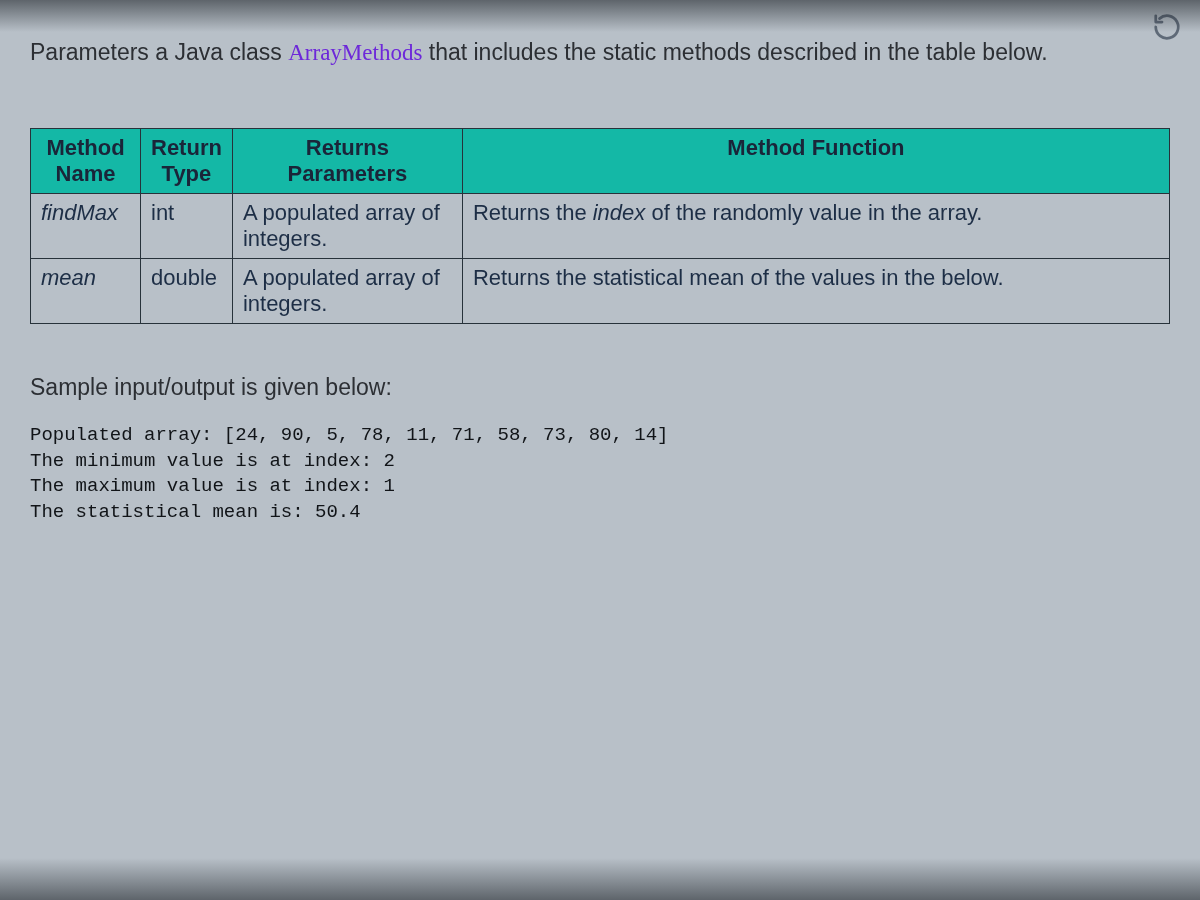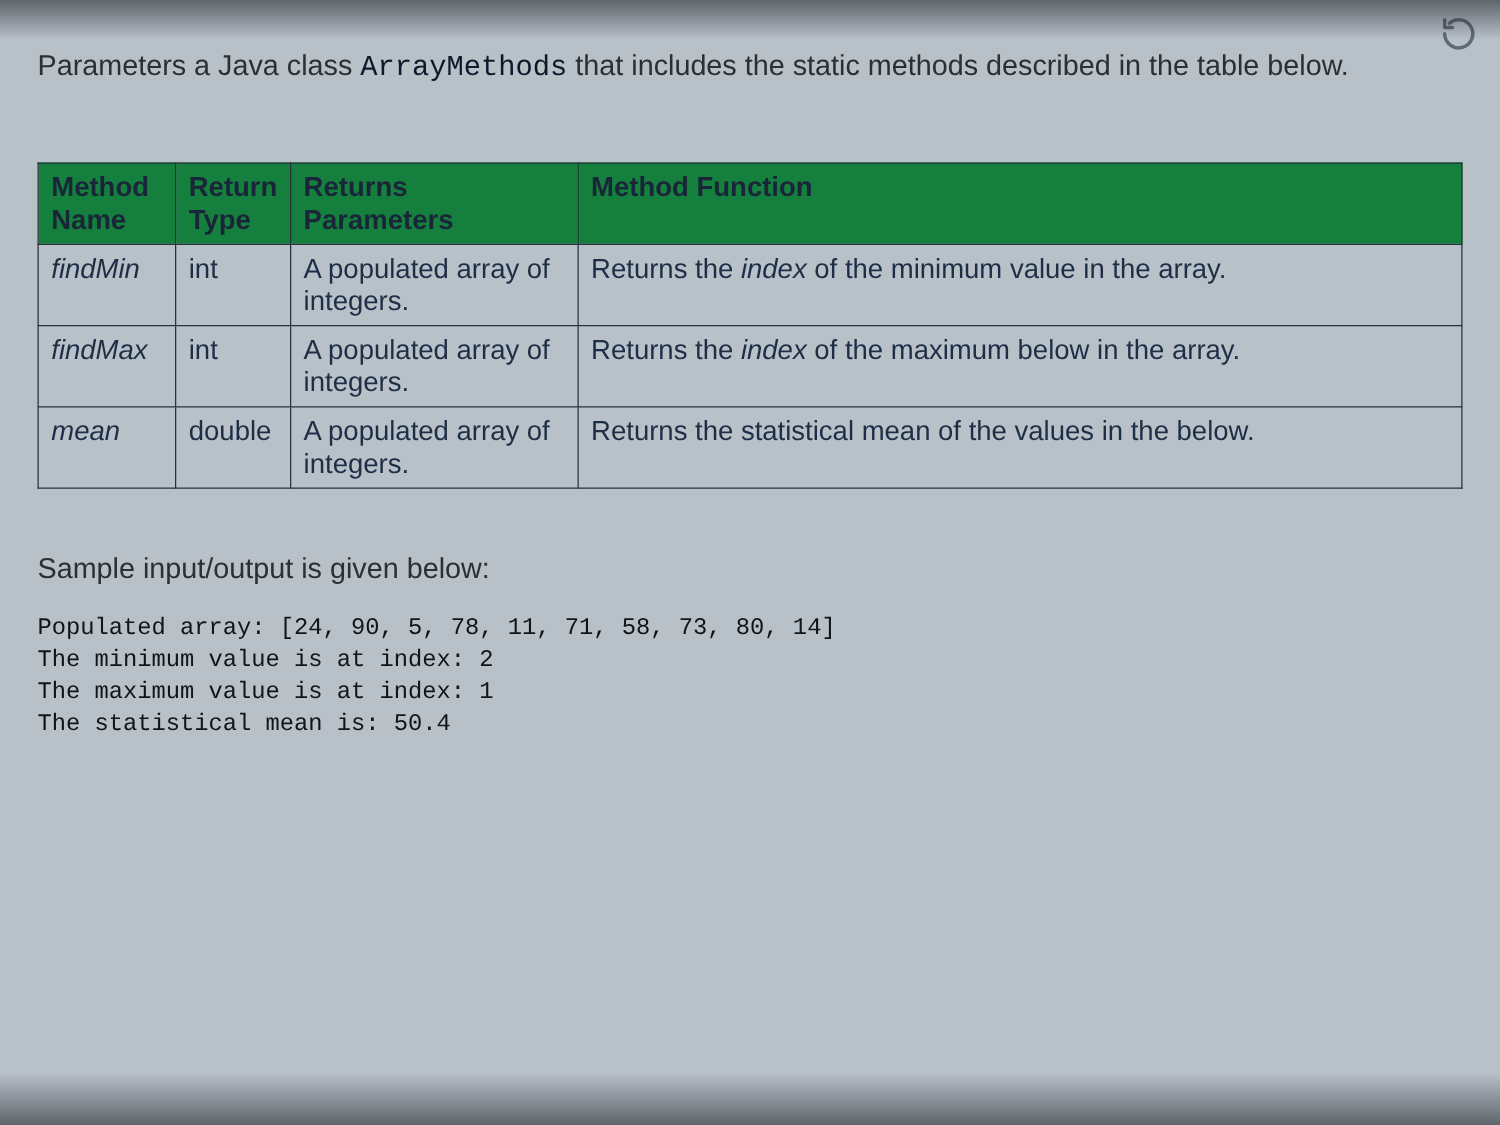--- a/index.html
+++ b/index.html
@@ -28,39 +28,40 @@
     .page {
       padding: 38px 30px 40px 30px;
     }
     .prompt {
       font-size: 23px;
       color: #2c2f34;
       line-height: 1.3;
       margin-bottom: 60px;
     }
     .prompt .code {
-      font-family: Liberation Mono, monospace;
-      color: #0f172a;
+      font-family: Liberation Serif, serif;
+      color: #6d28d9;
     }
     table.methods {
       border-collapse: collapse;
       width: 100%;
       font-size: 22px;
       color: #1d2e46;
     }
     table.methods th, table.methods td {
       border: 1.5px solid #27323a;
       padding: 6px 10px;
       vertical-align: top;
       text-align: left;
     }
     table.methods thead th {
+      text-align: center;
       font-weight: 700;
       color: #1a2539;
-      background: #15803d;
+      background: #14b8a6;
     }
     .col-method { width: 110px; text-align: center; }
     .col-return { width: 90px; text-align: center; }
     .col-params { width: 230px; }
     td.center { text-align: center; }
     .mname { font-style: italic; }
     .italic { font-style: italic; }
     .sample-heading {
       margin-top: 50px;
       font-size: 23px;
@@ -104,33 +105,25 @@
     <thead>
       <tr>
         <th class="col-method">Method Name</th>
         <th class="col-return">Return Type</th>
         <th class="col-params">Returns Parameters</th>
         <th>Method Function</th>
       </tr>
     </thead>
     <tbody>
       <tr>
-        <td class="center mname">findMin</td>
-        <td class="center">int</td>
-        <td>A populated array of integers.</td>
-        <td>
-          <span>Returns the </span><span class="italic">index</span><span> of the minimum value in the array.</span>
-        </td>
-      </tr>
-      <tr>
         <td class="center mname">findMax</td>
         <td class="center">int</td>
         <td>A populated array of integers.</td>
         <td>
-          <span>Returns the </span><span class="italic">index</span><span> of the maximum below in the array.</span>
+          <span>Returns the </span><span class="italic">index</span><span> of the randomly value in the array.</span>
         </td>
       </tr>
       <tr>
         <td class="center mname">mean</td>
         <td class="center">double</td>
         <td>A populated array of integers.</td>
         <td>
           <span>Returns the statistical mean of the values in the below.</span>
         </td>
       </tr>

